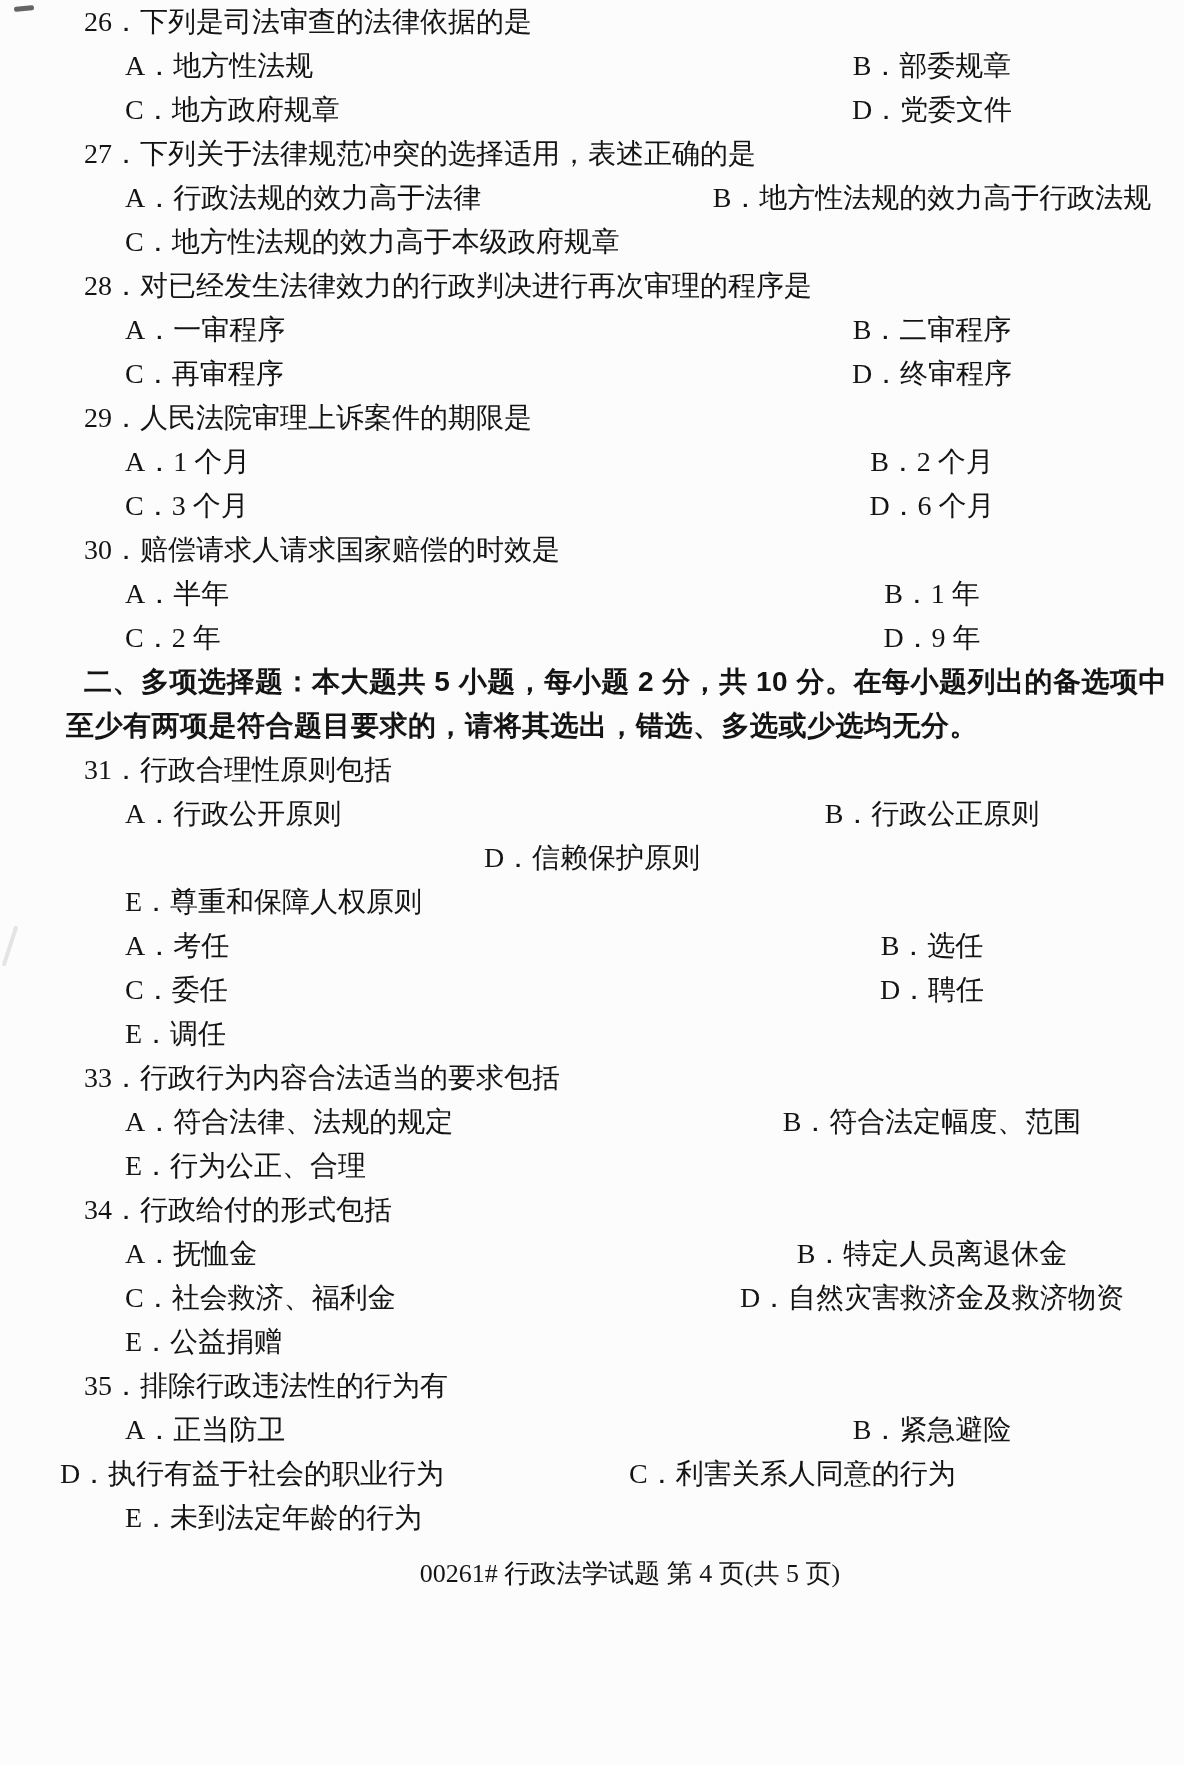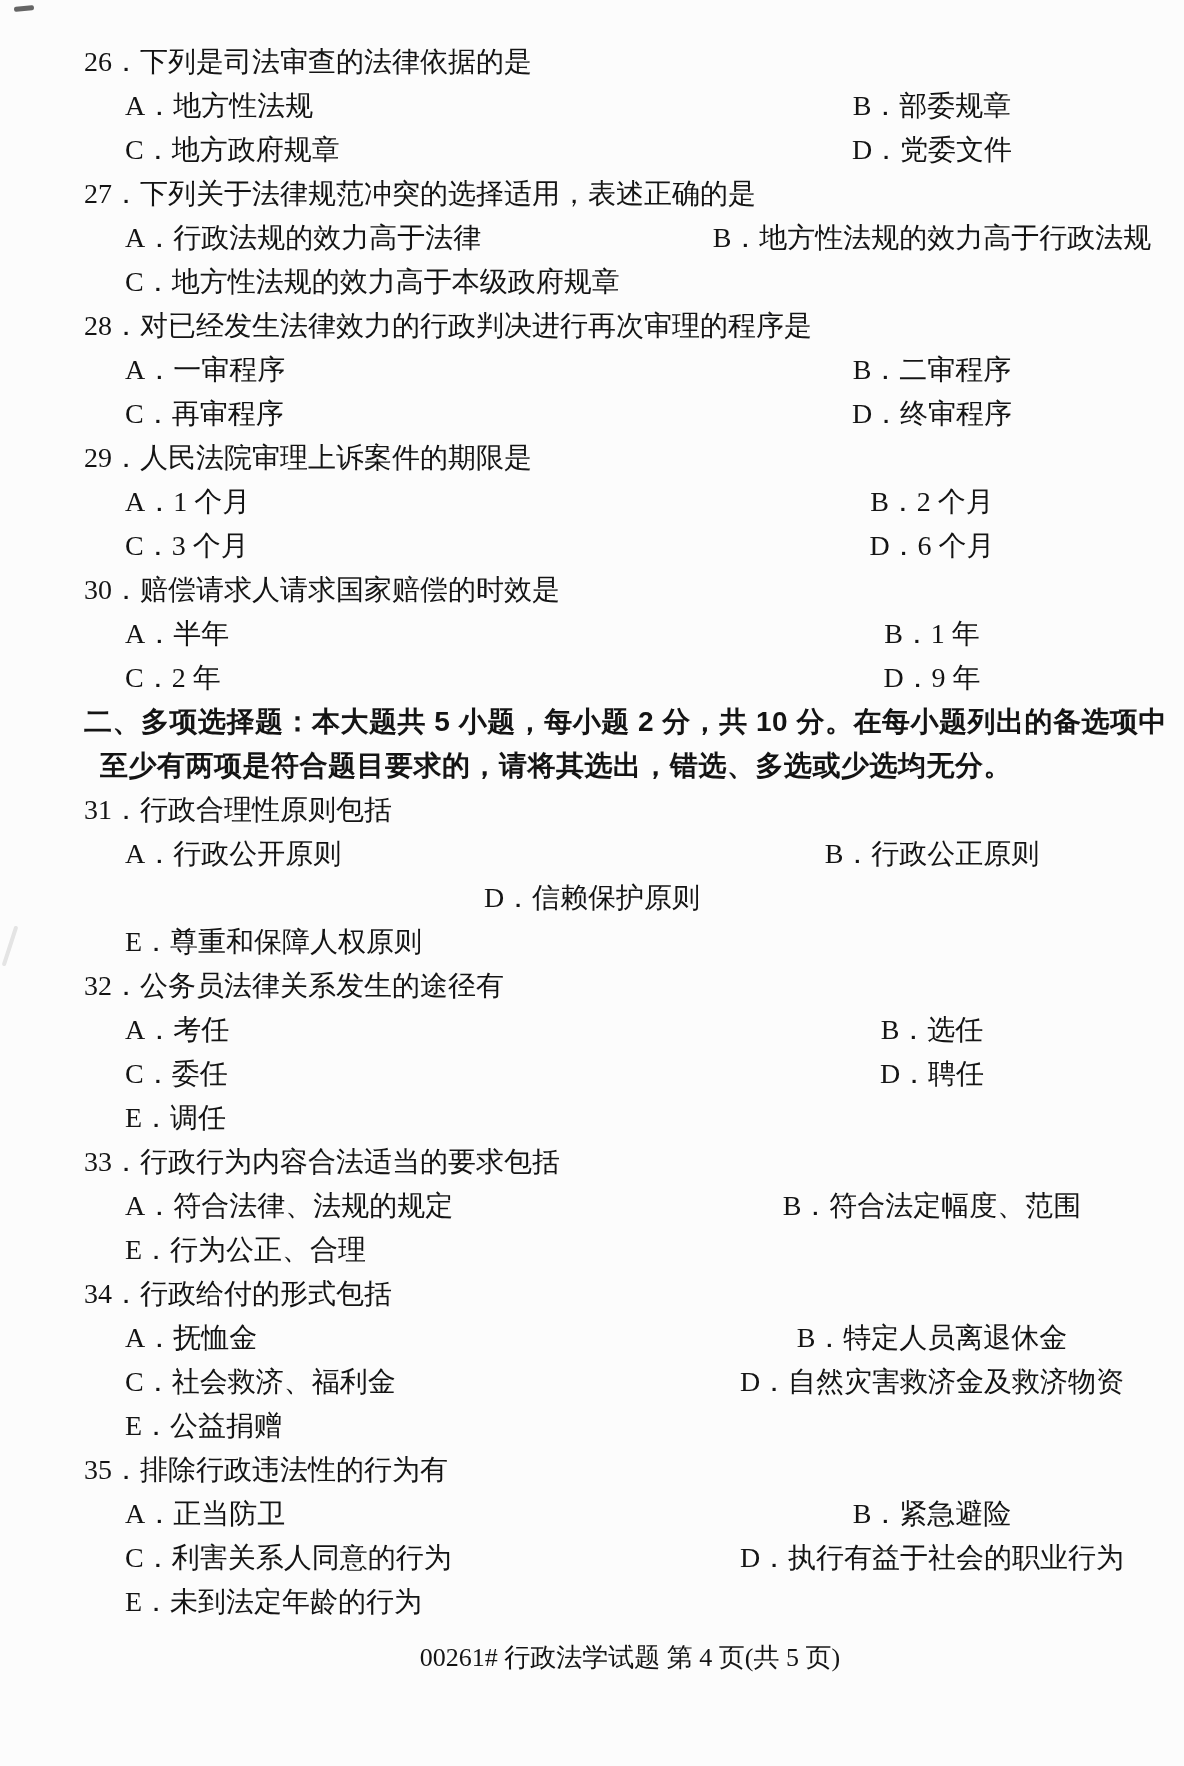--- a/index.html
+++ b/index.html
@@ -11,21 +11,20 @@
     position: relative;
     width: 1184px;
     height: 1766px;
     background: #fcfcfc;
     color: #141414;
     font-family: "Liberation Serif", "DejaVu Serif", serif;
     font-size: 28px;
     overflow: hidden;
   }
   .content {
-    padding-top: 40px;
   }
   .row {
     height: 44px;
     line-height: 44px;
     white-space: nowrap;
   }
   
   .q-row .q-num {
     display: inline-block;
     margin-left: 84px;
@@ -56,21 +55,21 @@
   .sec-row {
     font-family: "Liberation Sans", "DejaVu Sans", sans-serif;
     font-weight: 700;
     letter-spacing: 0.5px;
   }
   .sec-row .sec-marker {
     display: inline-block;
     margin-left: 84px;
   }
   .sec-line2 {
-    margin-left: 100px;
+    margin-left: 66px;
   }
   .footer-row {
     margin-top: 12px;
     height: 44px;
     line-height: 44px;
     text-align: center;
     font-size: 26px;
     transform: translateX(38px);
     white-space: nowrap;
   }
@@ -191,23 +190,20 @@
       </div>
       <div class="row opt-row">
         <span class="opt opt-right"><span class="opt-label">D．</span><span>信赖保护原则</span></span>
       </div>
       <div class="row opt-row">
         <span class="opt opt-left"><span class="opt-label">E．</span><span>尊重和保障人权原则</span></span>
       </div>
     </div>
 
     <div>
-      <div class="row q-row">
-        <span class="q-num">32．</span><span class="q-text">公务员法律关系发生的途径有</span>
-      </div>
       <div class="row opt-row">
         <span class="opt opt-left"><span class="opt-label">A．</span><span>考任</span></span>
         <span class="opt opt-right"><span class="opt-label">B．</span><span>选任</span></span>
       </div>
       <div class="row opt-row">
         <span class="opt opt-left"><span class="opt-label">C．</span><span>委任</span></span>
         <span class="opt opt-right"><span class="opt-label">D．</span><span>聘任</span></span>
       </div>
       <div class="row opt-row">
         <span class="opt opt-left"><span class="opt-label">E．</span><span>调任</span></span>
@@ -246,22 +242,22 @@
 
     <div>
       <div class="row q-row">
         <span class="q-num">35．</span><span class="q-text">排除行政违法性的行为有</span>
       </div>
       <div class="row opt-row">
         <span class="opt opt-left"><span class="opt-label">A．</span><span>正当防卫</span></span>
         <span class="opt opt-right"><span class="opt-label">B．</span><span>紧急避险</span></span>
       </div>
       <div class="row opt-row">
+        <span class="opt opt-right"><span class="opt-label">D．</span><span>执行有益于社会的职业行为</span></span>
         <span class="opt opt-left"><span class="opt-label">C．</span><span>利害关系人同意的行为</span></span>
-        <span class="opt opt-right"><span class="opt-label">D．</span><span>执行有益于社会的职业行为</span></span>
       </div>
       <div class="row opt-row">
         <span class="opt opt-left"><span class="opt-label">E．</span><span>未到法定年龄的行为</span></span>
       </div>
     </div>
 
     <div class="footer-row">00261# 行政法学试题 第 4 页(共 5 页)</div>
 
   </div>
 </div>

